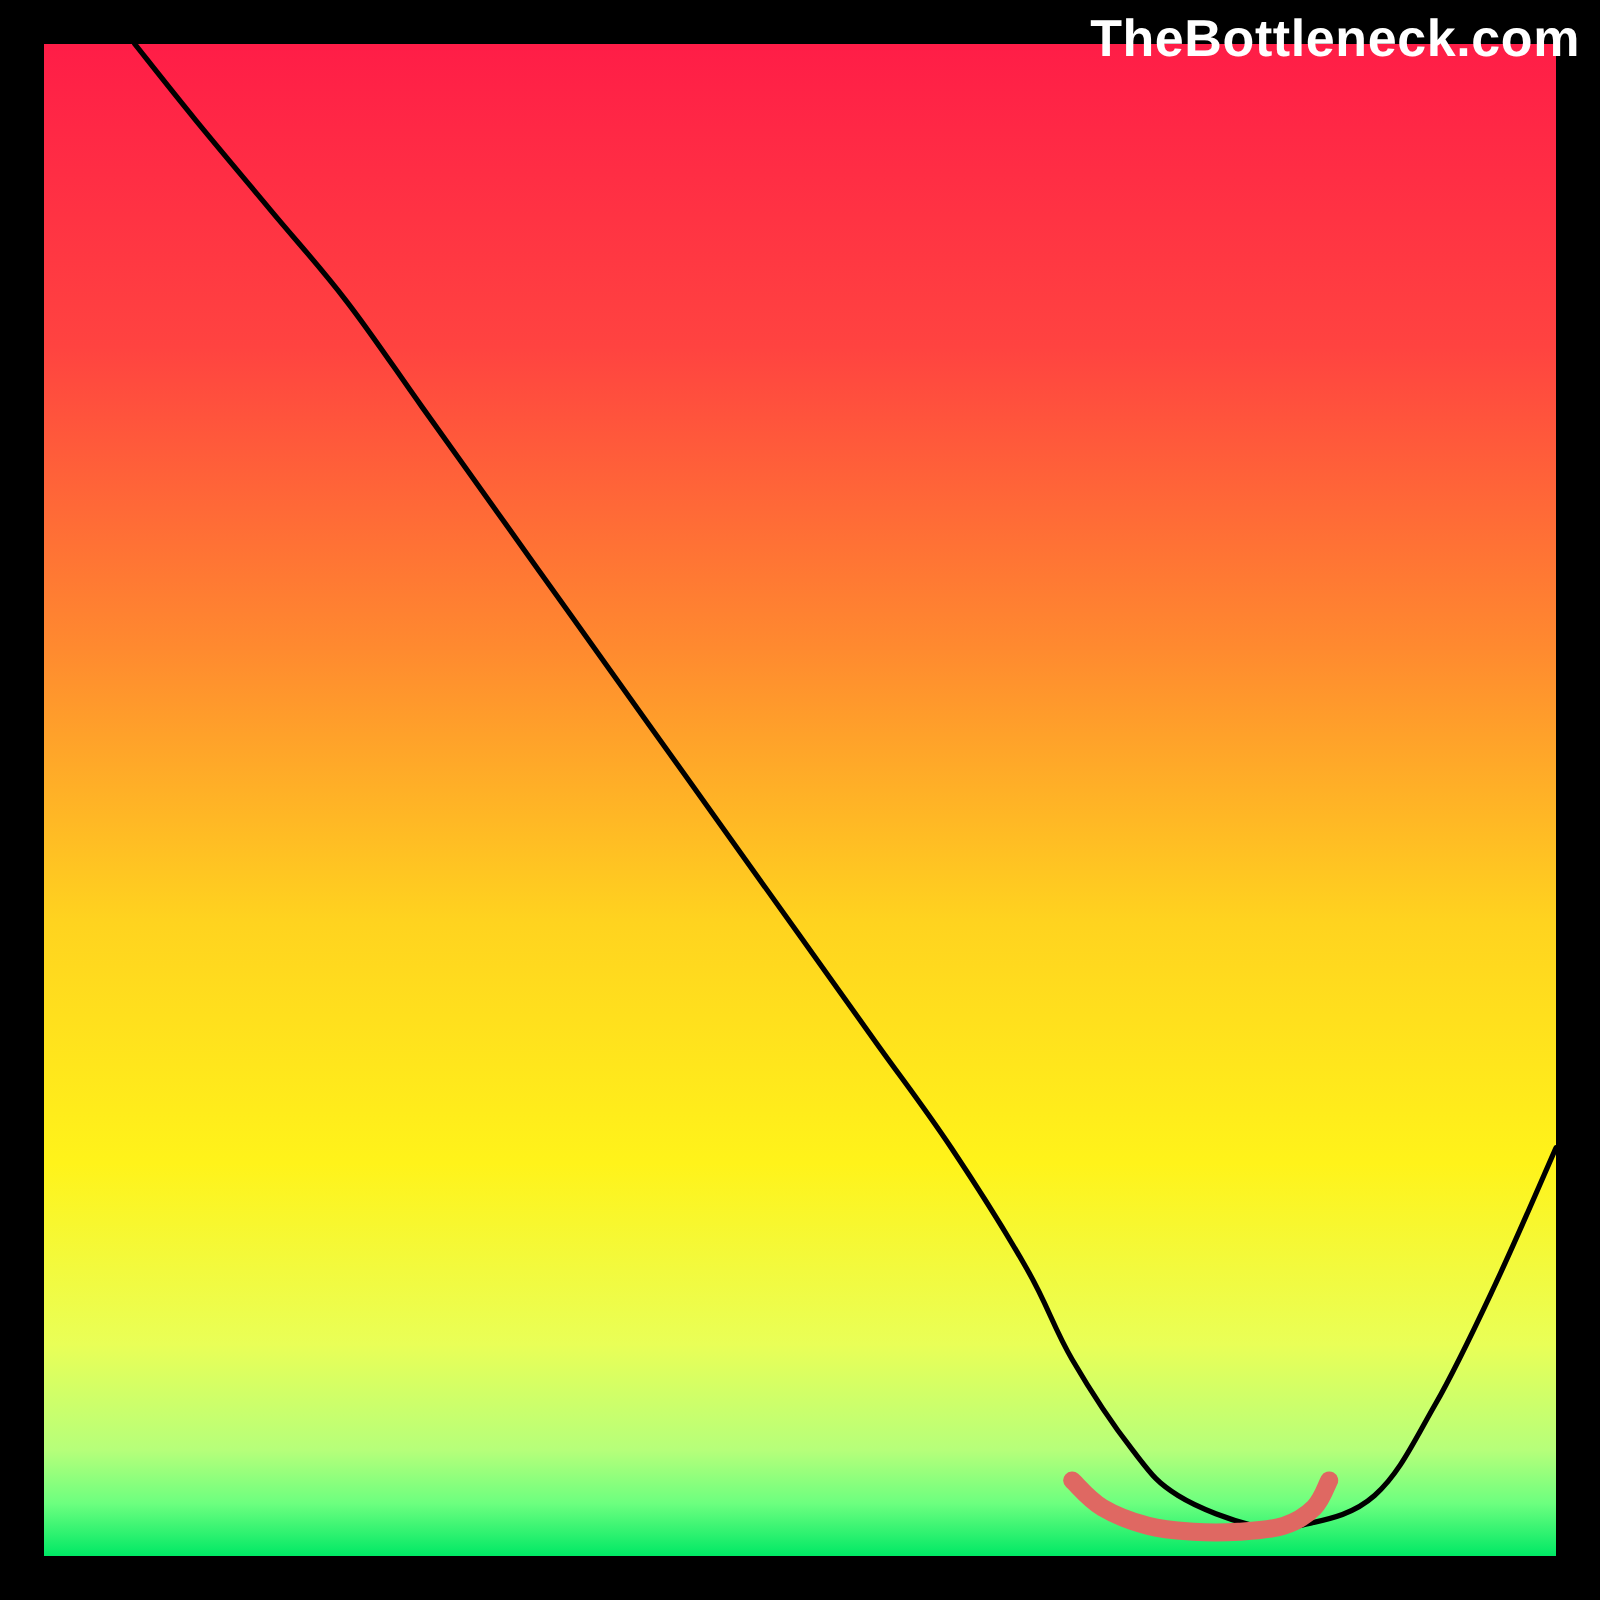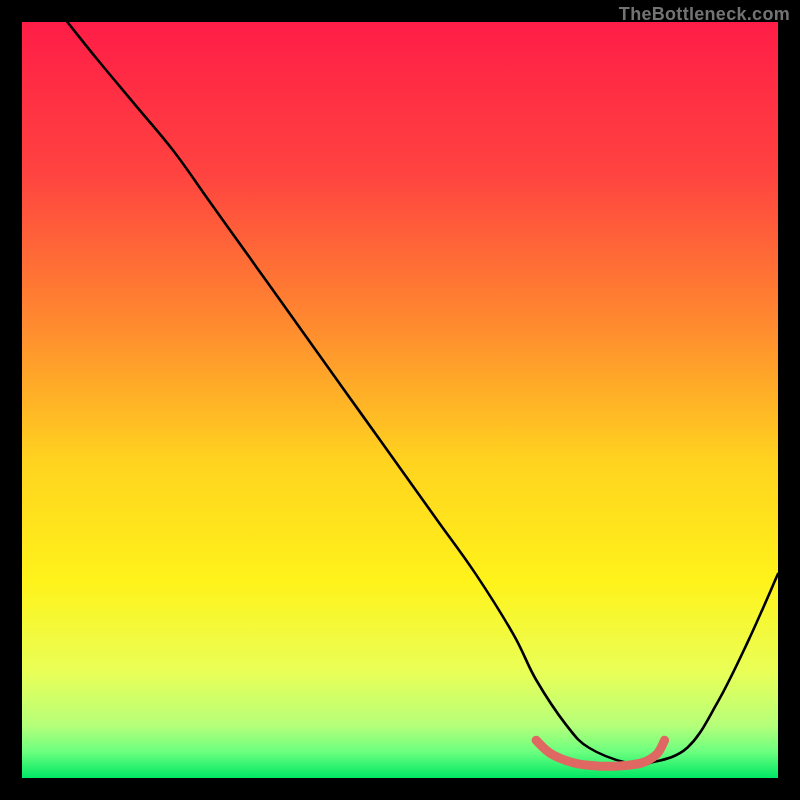--- a/index.html
+++ b/index.html
@@ -14,22 +14,22 @@
   .frame {
     position: relative;
     width: 800px;
     height: 800px;
     background: #000;
   }
   .watermark {
     position: absolute;
     top: 4px;
     right: 10px;
-    color: #737373;
-    font-size: 18px;
+    color: #ffffff;
+    font-size: 26px;
     font-weight: 600;
     letter-spacing: 0.3px;
     z-index: 10;
   }
   .plot {
     position: absolute;
     left: 22px;
     top: 22px;
     width: 756px;
     height: 756px;

